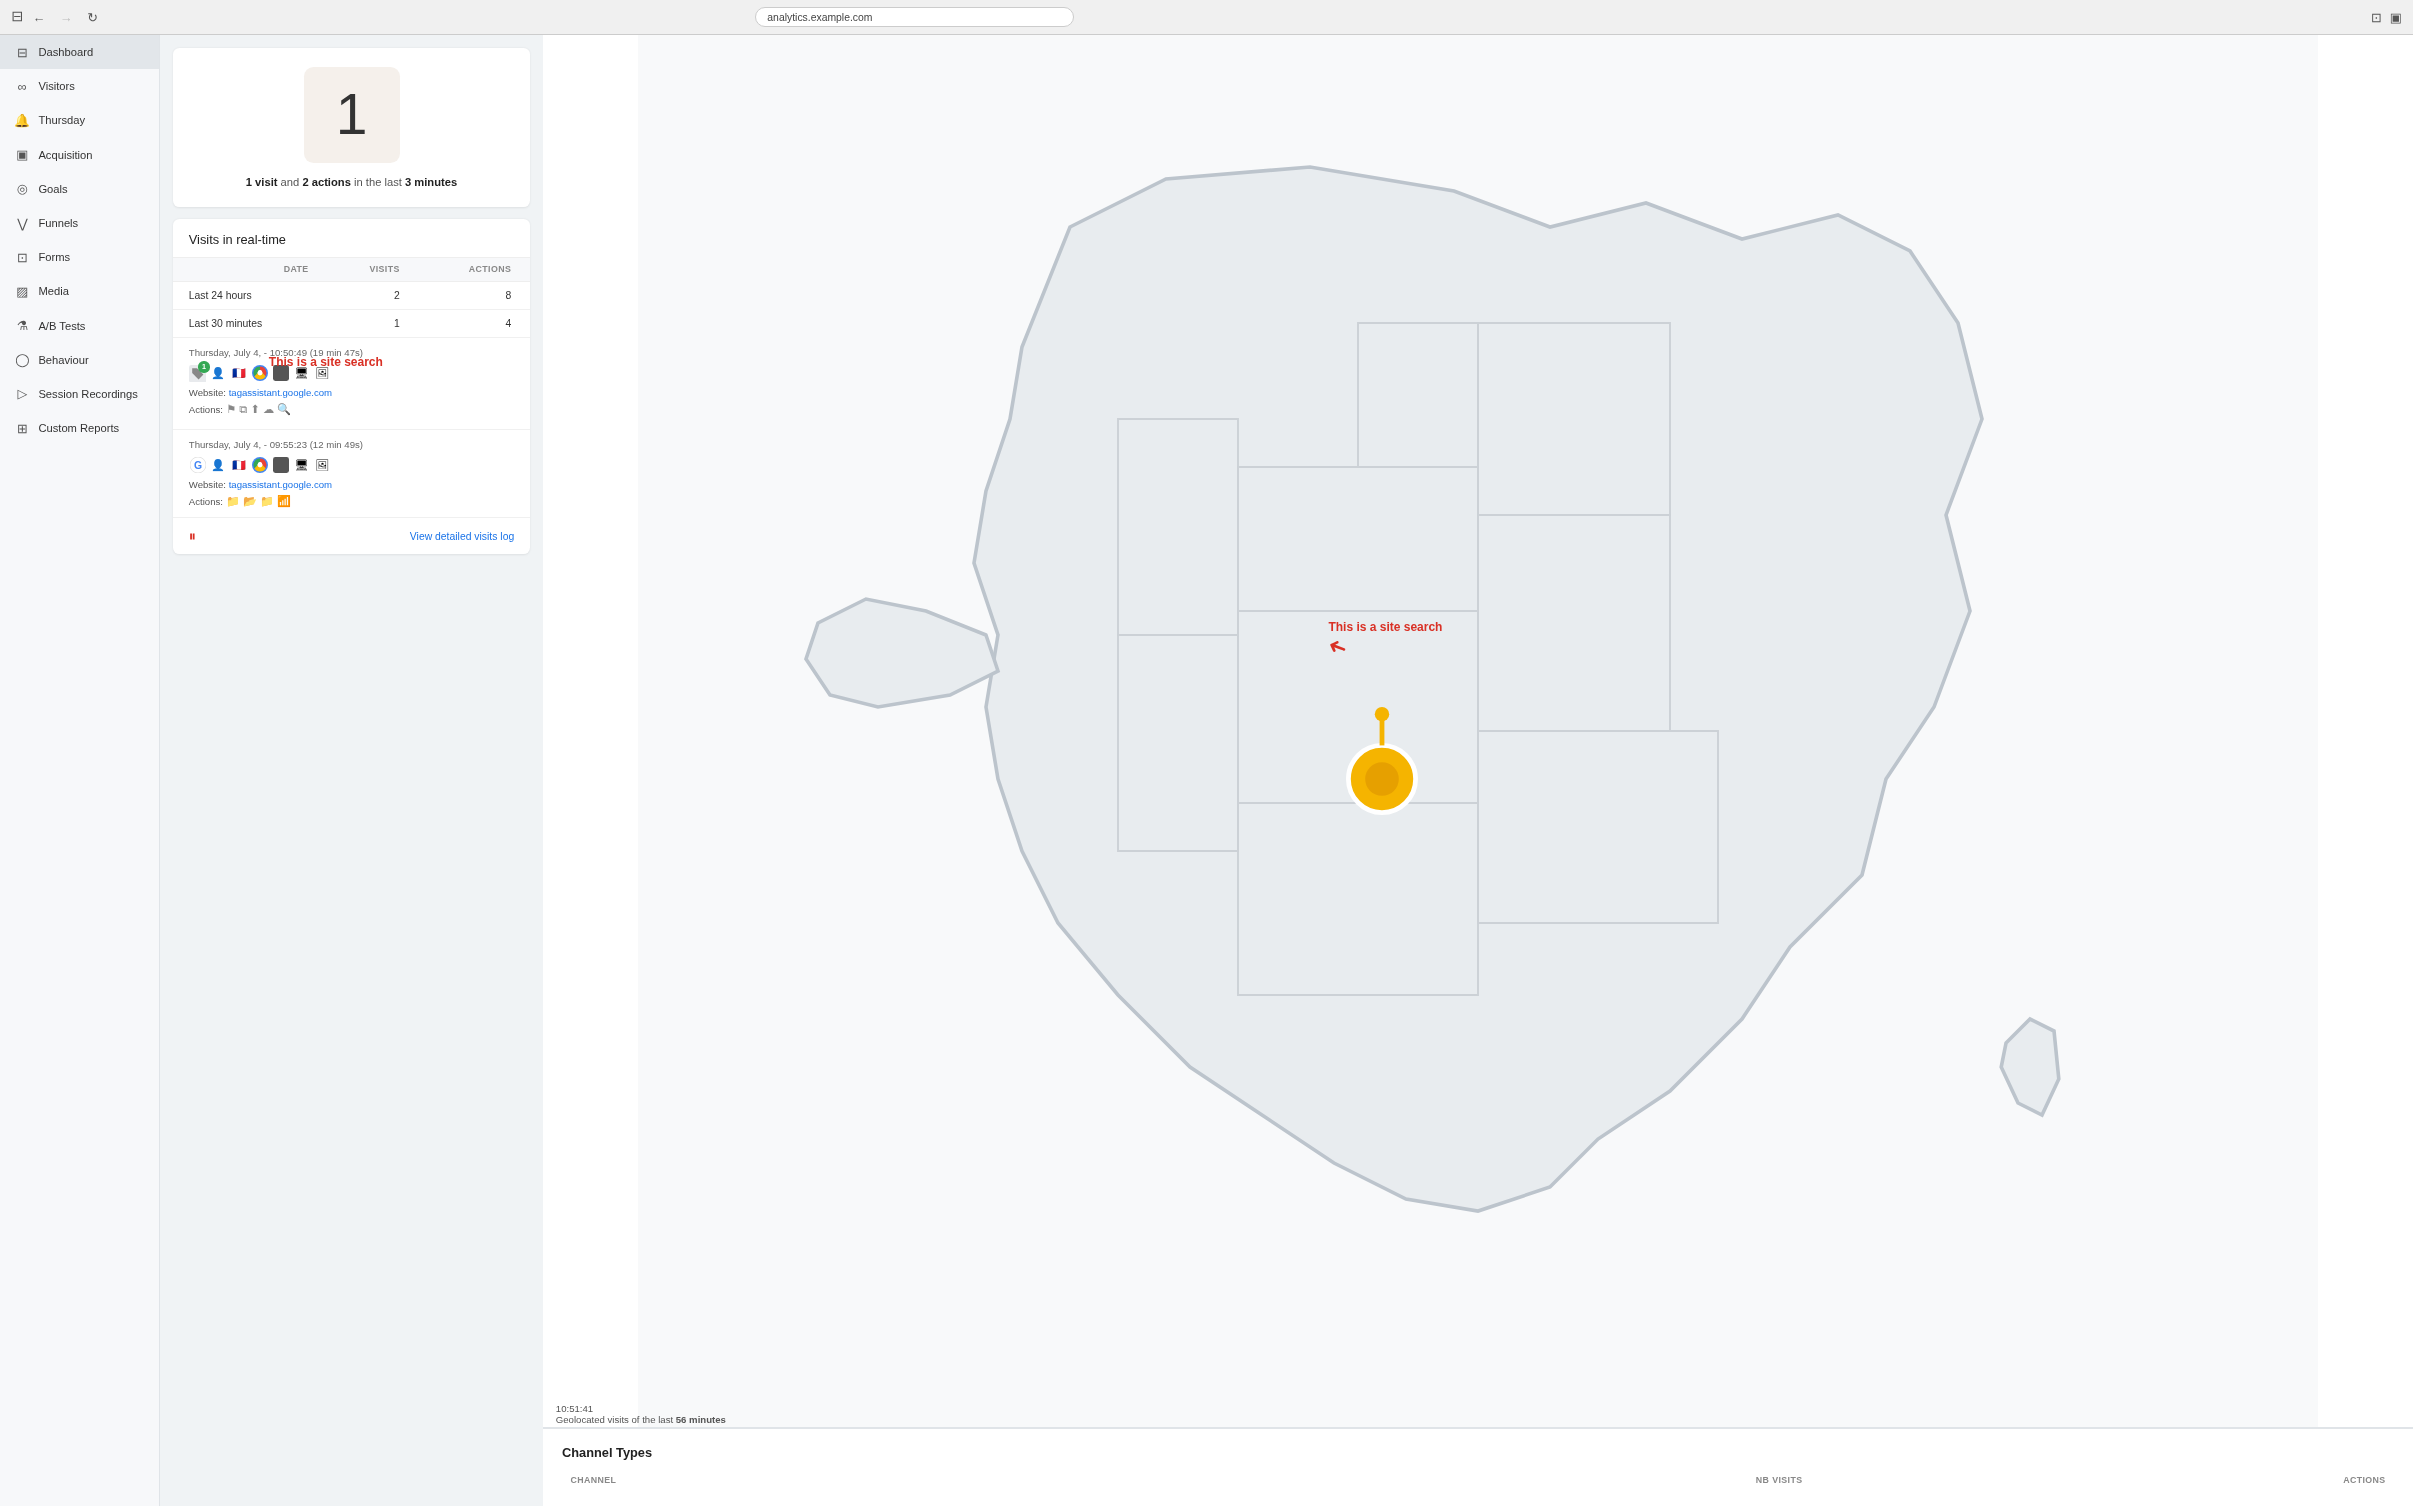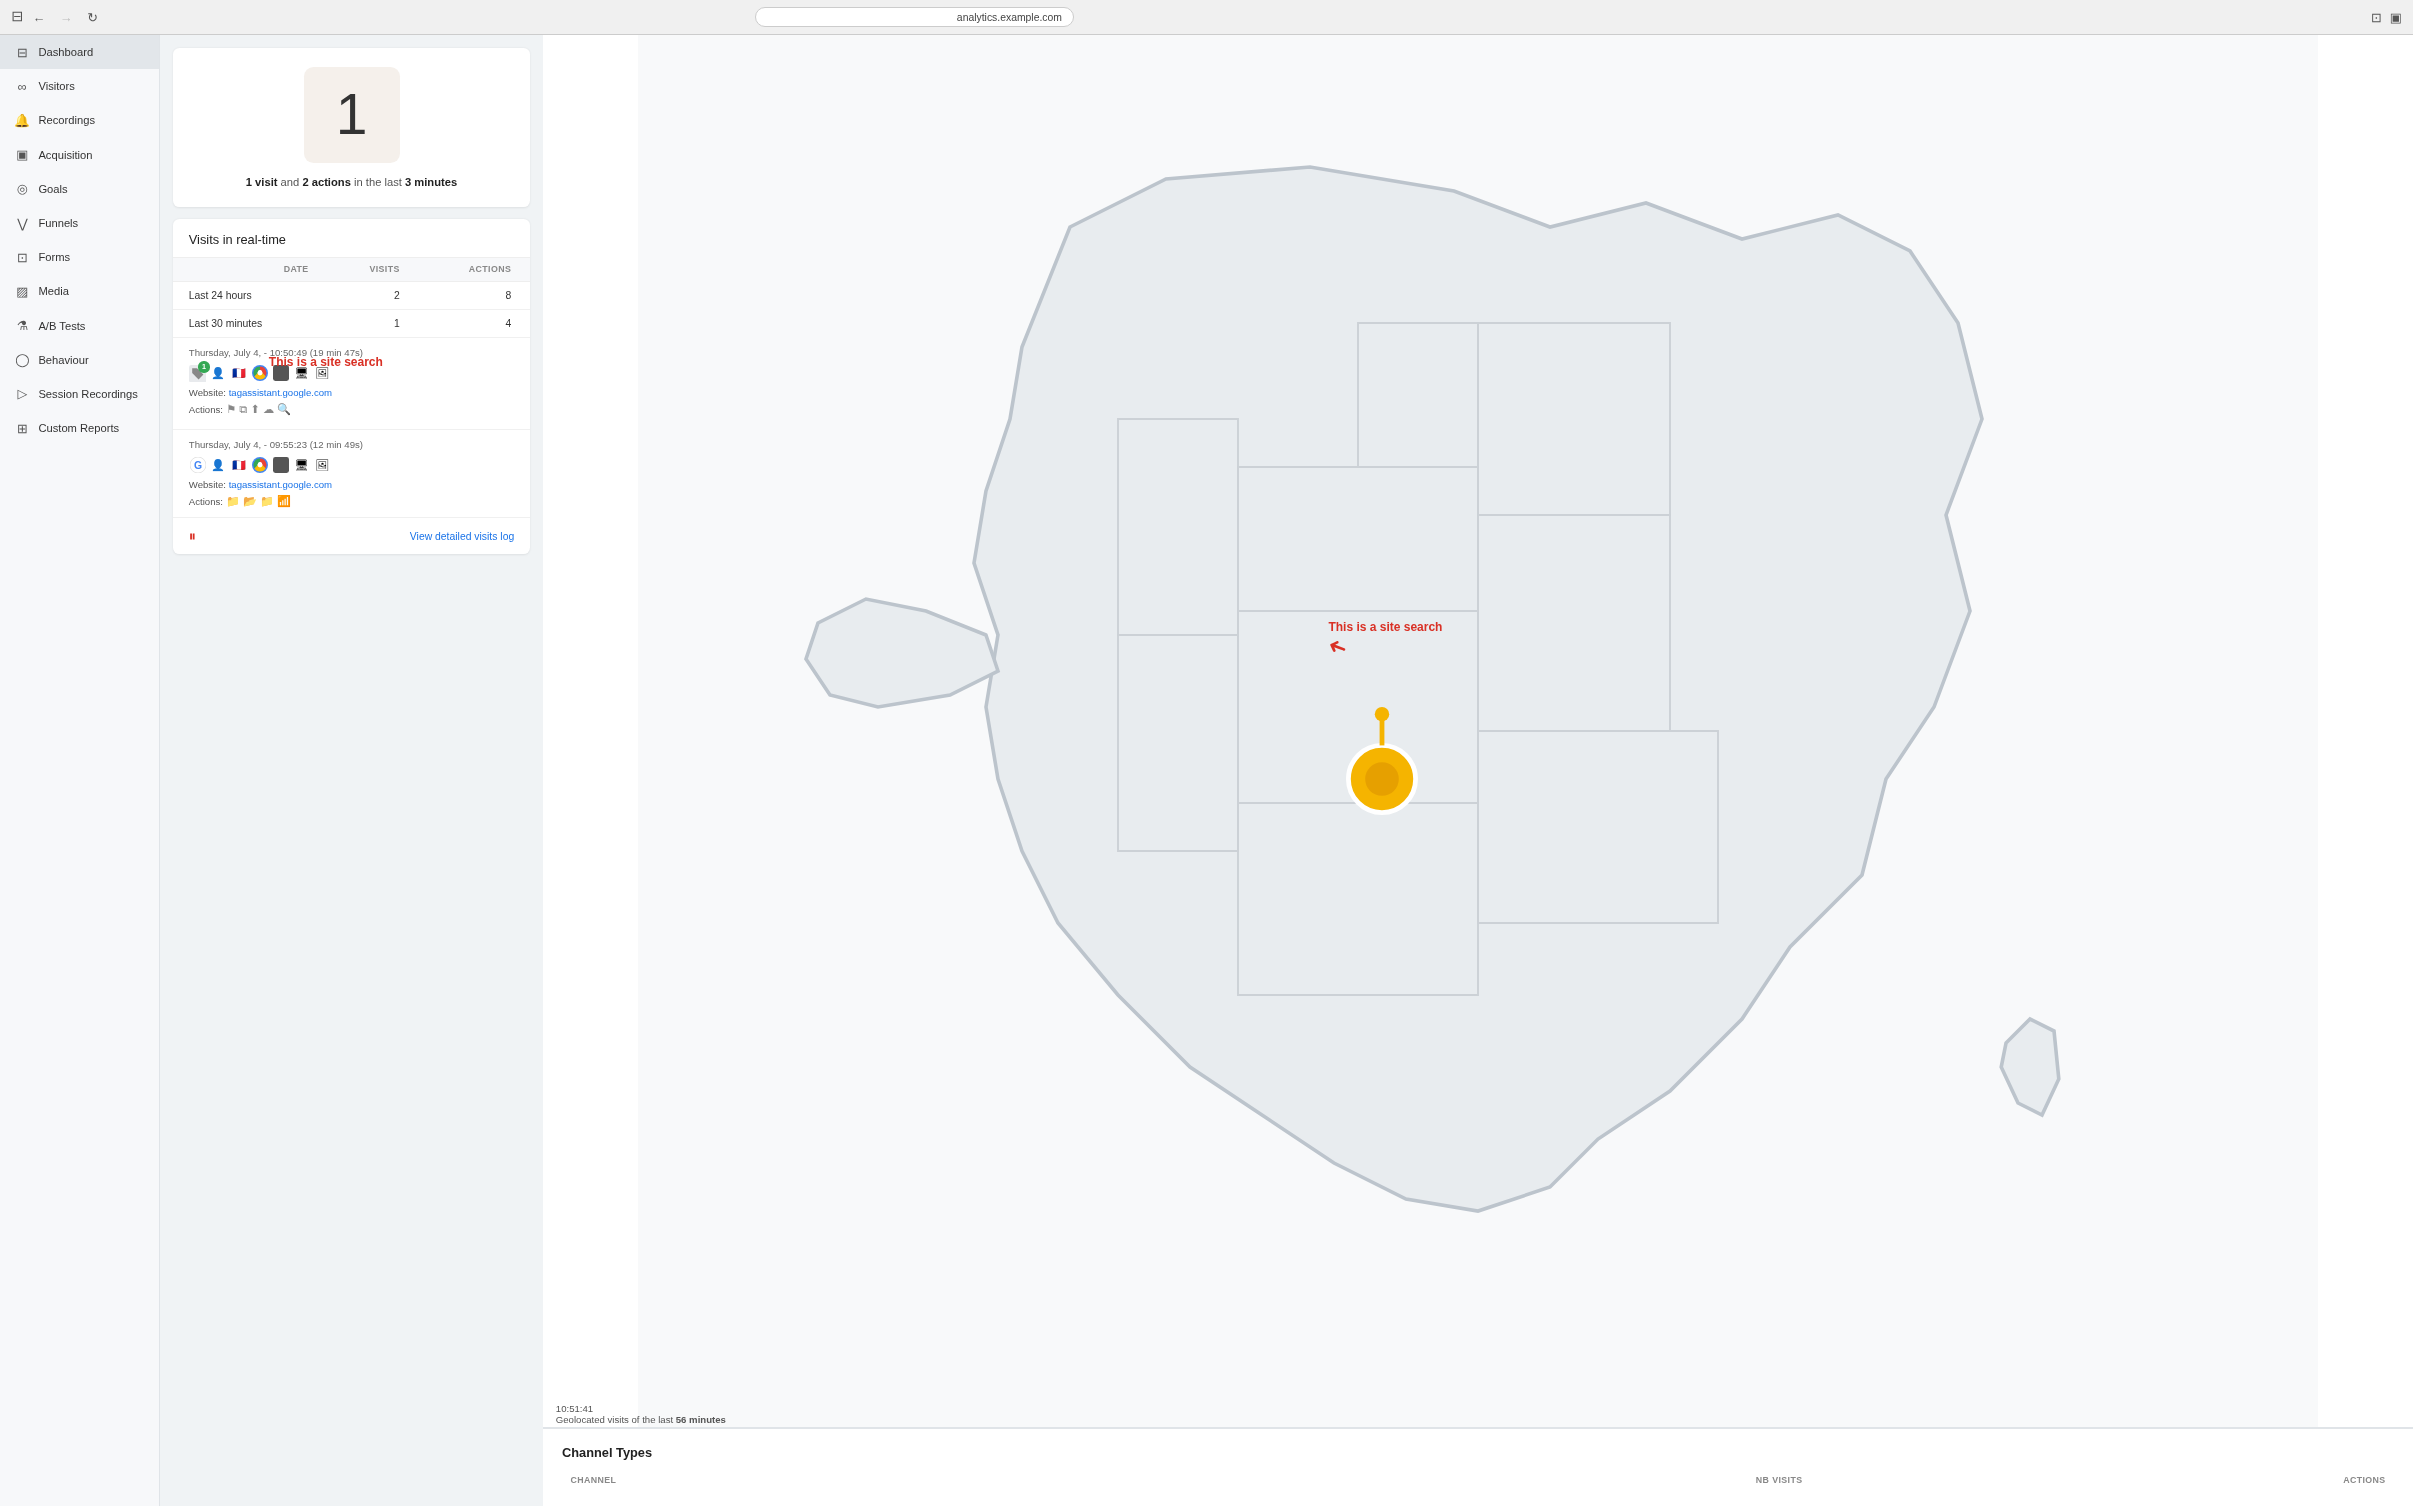--- a/index.html
+++ b/index.html
@@ -20,21 +20,21 @@
     .address-bar {
       flex: 1;
       max-width: 319px;
       margin: 0 auto;
       background: white;
       border: 0.8px solid #ccc;
       border-radius: 16px;
       padding: 3.2px 11.2px;
       font-size: 10.4px;
       color: #444;
-      text-align: right;
+      text-align: left;
     }
     .window-controls { margin-left: auto; display: flex; gap: 8px; color: #555; }
 
     .app-layout { display: flex; flex: 1; overflow: hidden; }
 
     
     .sidebar {
       width: 160px;
       background: #f7f8fa;
       border-right: 0.8px solid #e0e4e8;
@@ -223,21 +223,21 @@
     <div class="sidebar-item active">
       <span class="sidebar-icon">⊟</span>
       <span>Dashboard</span>
     </div>
     <div class="sidebar-item">
       <span class="sidebar-icon">∞</span>
       <span>Visitors</span>
     </div>
     <div class="sidebar-item">
       <span class="sidebar-icon">🔔</span>
-      <span>Recordings</span>
+      <span>Thursday</span>
     </div>
     <div class="sidebar-item">
       <span class="sidebar-icon">▣</span>
       <span>Acquisition</span>
     </div>
     <div class="sidebar-item">
       <span class="sidebar-icon">◎</span>
       <span>Goals</span>
     </div>
     <div class="sidebar-item">

